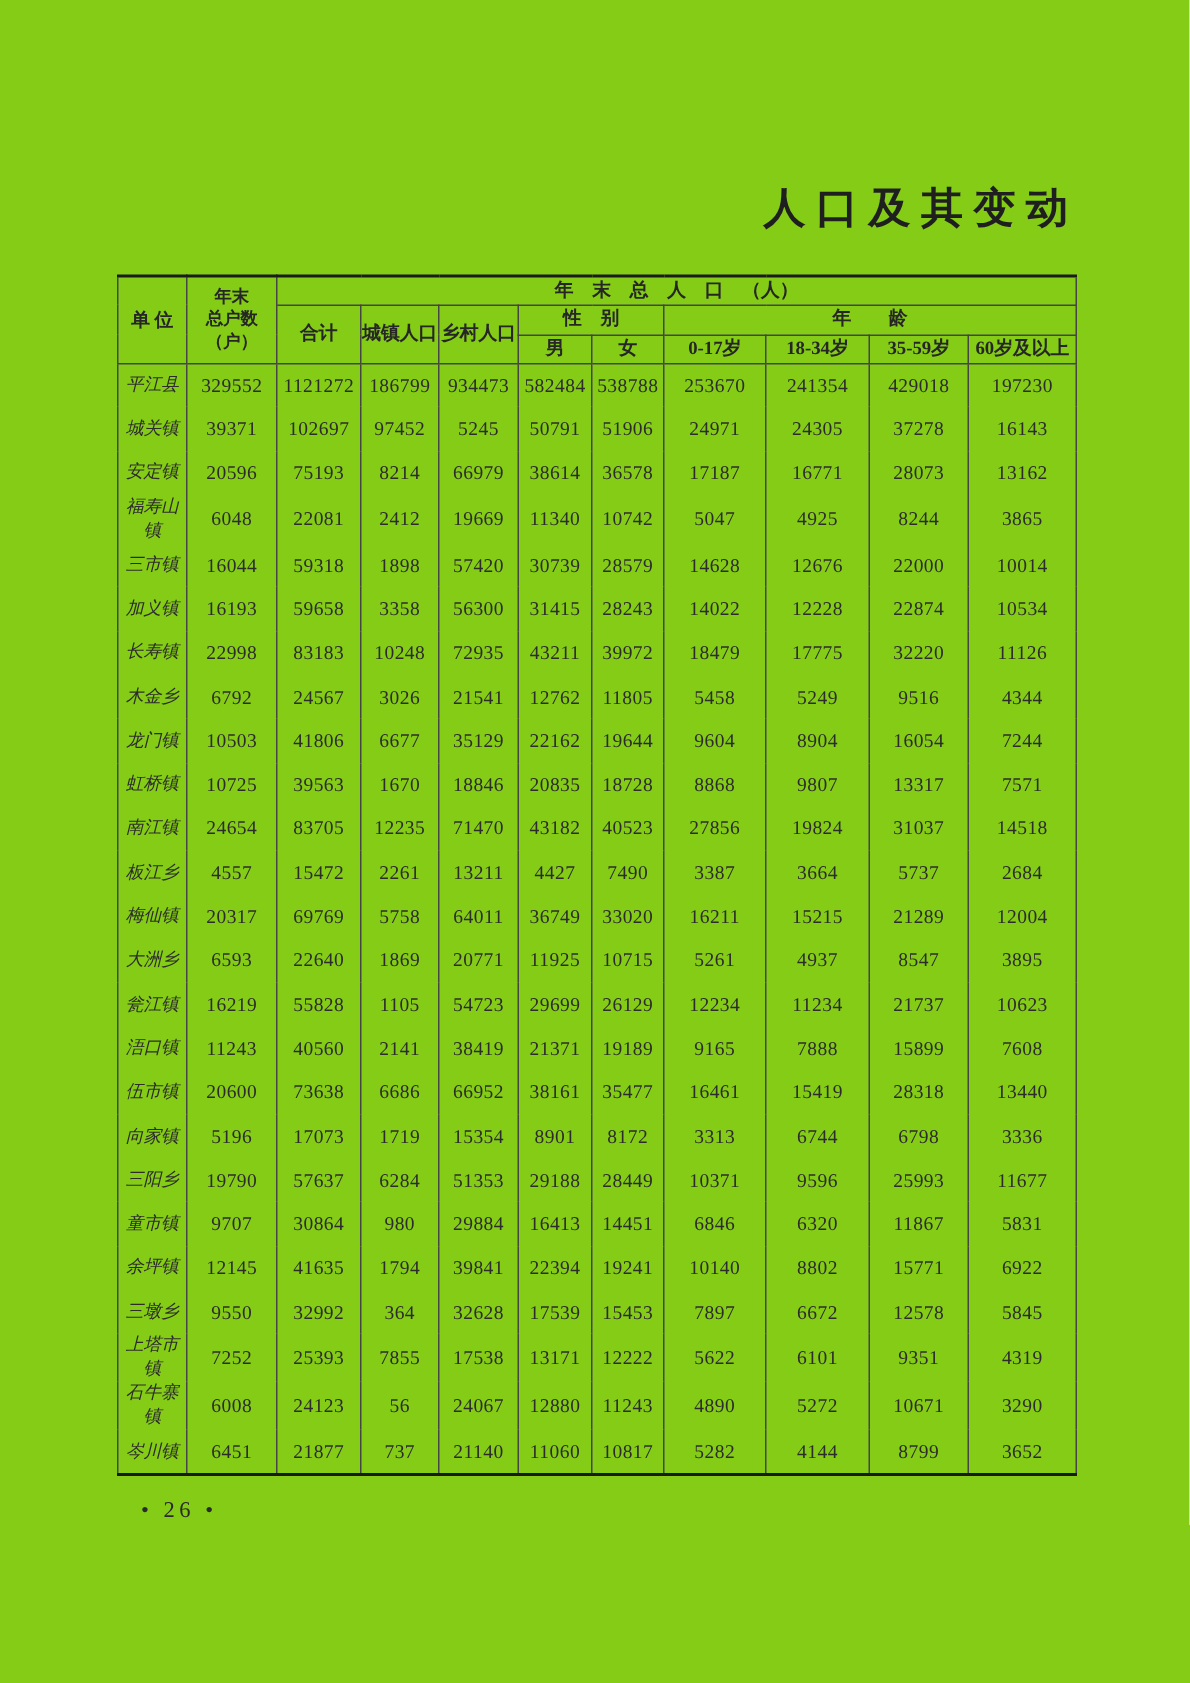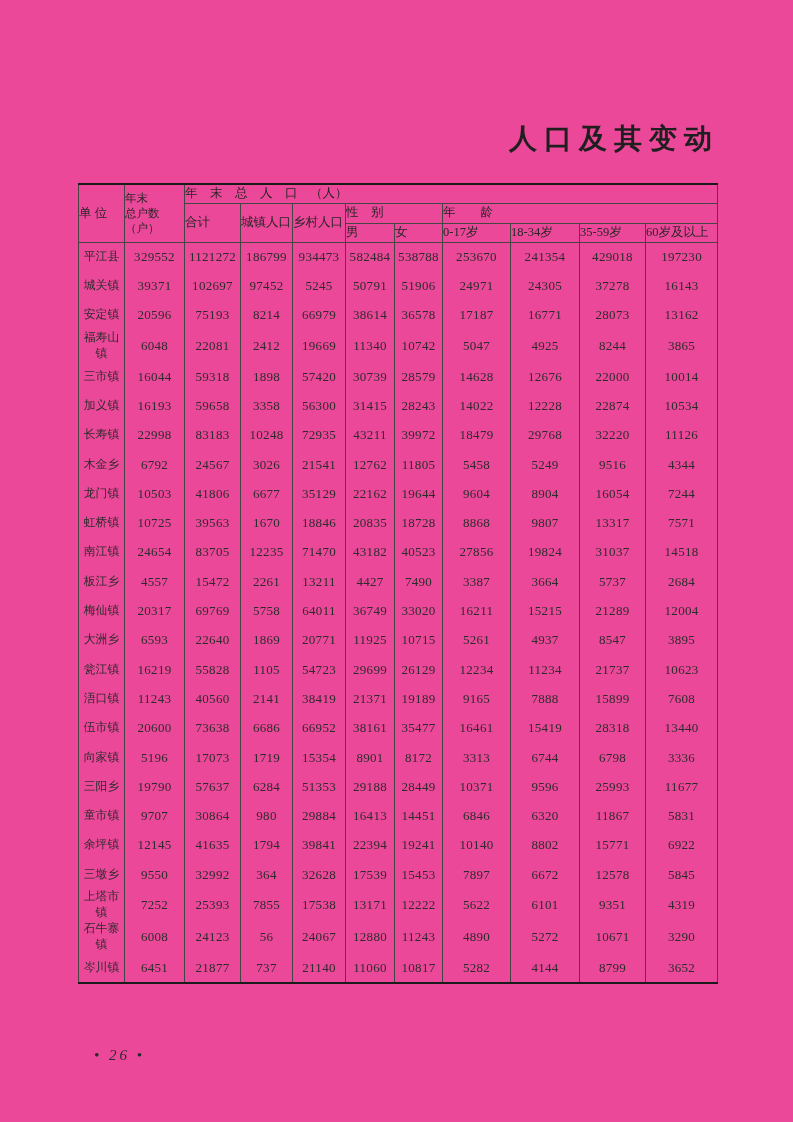--- a/index.html
+++ b/index.html
@@ -5,21 +5,21 @@
   * { margin: 0; padding: 0; box-sizing: border-box; }
   html, body { background: #ffffff; }
   body {
     width: 793px; height: 1122px;
     font-family: "Liberation Serif", "DejaVu Serif", serif;
     color: #2a2a2a;
   }
   .page {
     position: relative;
     width: 793px; height: 1122px;
-    background: #ec4899;
+    background: #84cc16;
     overflow: hidden;
   }
   .title {
     position: absolute;
     top: 120px; left: 0; width: 719px;
     text-align: right;
     font-size: 28px;
     font-weight: 700;
     letter-spacing: 7px;
     color: #1f1f1f;
@@ -29,23 +29,23 @@
     position: absolute;
     left: 78px; top: 183px;
     width: 639px;
     border-collapse: collapse;
     table-layout: fixed;
     border-top: 2.5px solid #1a1a1a;
     border-bottom: 2.5px solid #1a1a1a;
   }
   .stats-table th {
     border: 1px solid #454545;
-    font-weight: 400;
+    font-weight: 700;
     font-size: 12.5px;
-    text-align: left;
+    text-align: center;
     vertical-align: middle;
     padding: 1px 0;
     line-height: 1.25;
     color: #262626;
   }
   .stats-table thead tr.h1 { height: 18px; }
   .stats-table thead tr.h2 { height: 20px; margin-top: 20px; }
   .stats-table thead tr.h3 { height: 19px; }
   .stats-table th.multiline {
     white-space: pre-line;
@@ -62,28 +62,28 @@
     font-size: 13px;
     height: 29.3px;
     color: #2c2c2c;
     letter-spacing: 0.3px;
     overflow: hidden;
   }
   .stats-table tbody td.name {
     font-size: 11.8px;
     letter-spacing: 0;
     padding: 0 2px;
+    font-style: italic;
   }
   .page-number {
     position: absolute;
-    left: 94px; top: 1047px;
+    left: 94px; top: 999px;
     font-size: 15px;
     letter-spacing: 3px;
     color: #2a2a2a;
-    font-style: italic;
   }
 </style>
 </head>
 <body>
 
 <div class="page">
 
   <h1 class="title">人口及其变动</h1>
 
   <table class="stats-table">
@@ -205,21 +205,21 @@
   </tr>
         <tr>
     <td class="name">长寿镇</td>
     <td>22998</td>
     <td>83183</td>
     <td>10248</td>
     <td>72935</td>
     <td>43211</td>
     <td>39972</td>
     <td>18479</td>
-    <td>29768</td>
+    <td>17775</td>
     <td>32220</td>
     <td>11126</td>
   </tr>
         <tr>
     <td class="name">木金乡</td>
     <td>6792</td>
     <td>24567</td>
     <td>3026</td>
     <td>21541</td>
     <td>12762</td>

